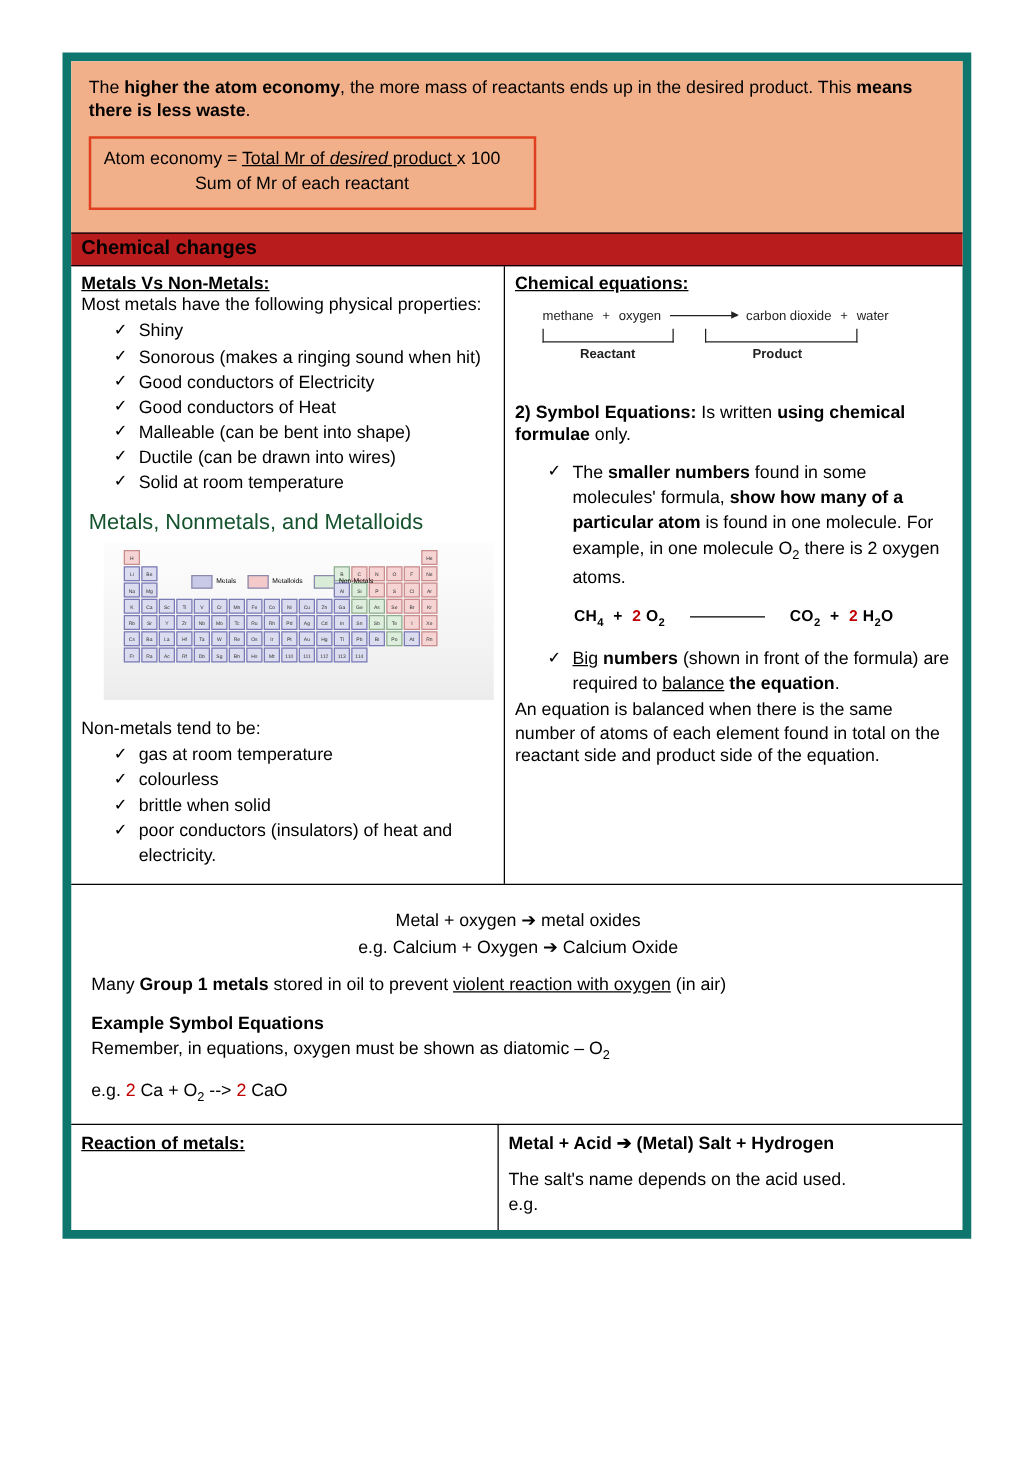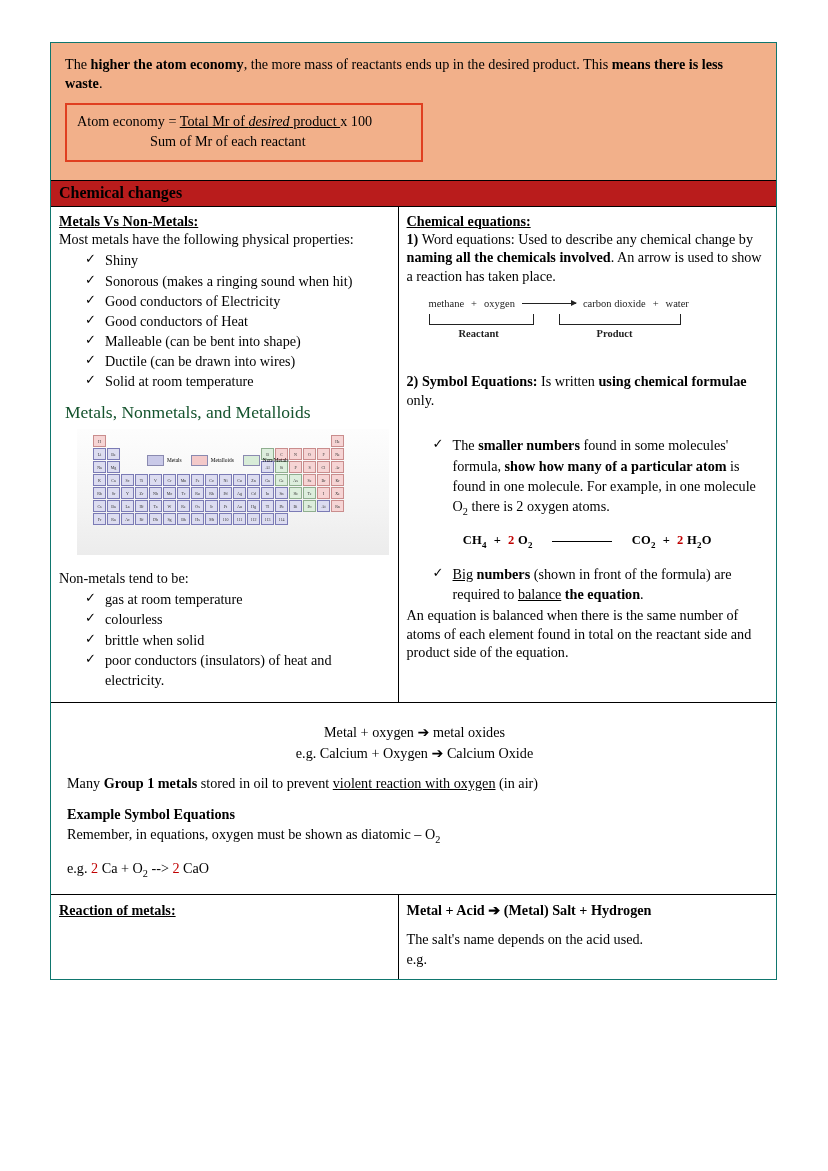--- a/index.html
+++ b/index.html
@@ -11,23 +11,22 @@
     font-family: "Liberation Sans", sans-serif;
     color: #000000;
   }
   .page {
     position: relative;
     width: 828px;
     height: 1171px;
     padding: 42px 50px 0 50px;
   }
   .sheet {
-    border: 1px solid #0f766e;
+    border: 7px solid #0f766e;
     width: 727px;
-    font-family: Liberation Serif, serif;
   }
   
   .atom-panel {
     background: #f2b08a;
     padding: 12px 14px 18px 14px;
     font-size: 14.2px;
     line-height: 1.35;
   }
   .atom-intro { margin: 0 0 10px 0; }
   .atom-box {
@@ -427,23 +426,20 @@
         <ul class="ticks">
           <li>gas at room temperature</li>
           <li>colourless</li>
           <li>brittle when solid</li>
           <li>poor conductors (insulators) of heat and electricity.</li>
         </ul>
       </div>
 
       <div class="col-right">
         <div class="hd">Chemical equations:</div>
-        <div class="txt">
-          <b>1)</b><span> Word equations:   Used to describe any chemical change by </span><b>naming all the chemicals involved</b><span>. An arrow is used to show a reaction has taken place.</span>
-        </div>
 
         <div class="word-eq">
           <div class="we-row">
             <span>methane</span>
             <span>+</span>
             <span>oxygen</span>
             <span class="arrow-long"></span>
             <span>carbon dioxide</span>
             <span>+</span>
             <span>water</span>
@@ -451,21 +447,21 @@
           <div class="brace brace1"></div>
           <div class="brace brace2"></div>
           <div class="blabel blabel1">Reactant</div>
           <div class="blabel blabel2">Product</div>
         </div>
 
         <div class="txt">
           <b>2) Symbol Equations:</b><span>  Is written </span><b>using chemical formulae</b><span> only.</span>
         </div>
 
-        <ul class="ticks" style="margin-top:26px;">
+        <ul class="ticks" style="margin-top:10px;">
           <li>
             <span>The </span><b>smaller numbers</b><span> found in some molecules' formula, </span><b>show how many of a particular atom</b><span> is found in one molecule. For example, in one molecule O</span><sub>2</sub><span> there is 2 oxygen atoms.</span>
           </li>
         </ul>
 
         <div class="sym-eq">
           <span>CH</span><sub>4</sub>
           &nbsp;<span>+</span>&nbsp;
           <span class="red">2</span>
           <span>O</span><sub>2</sub>

